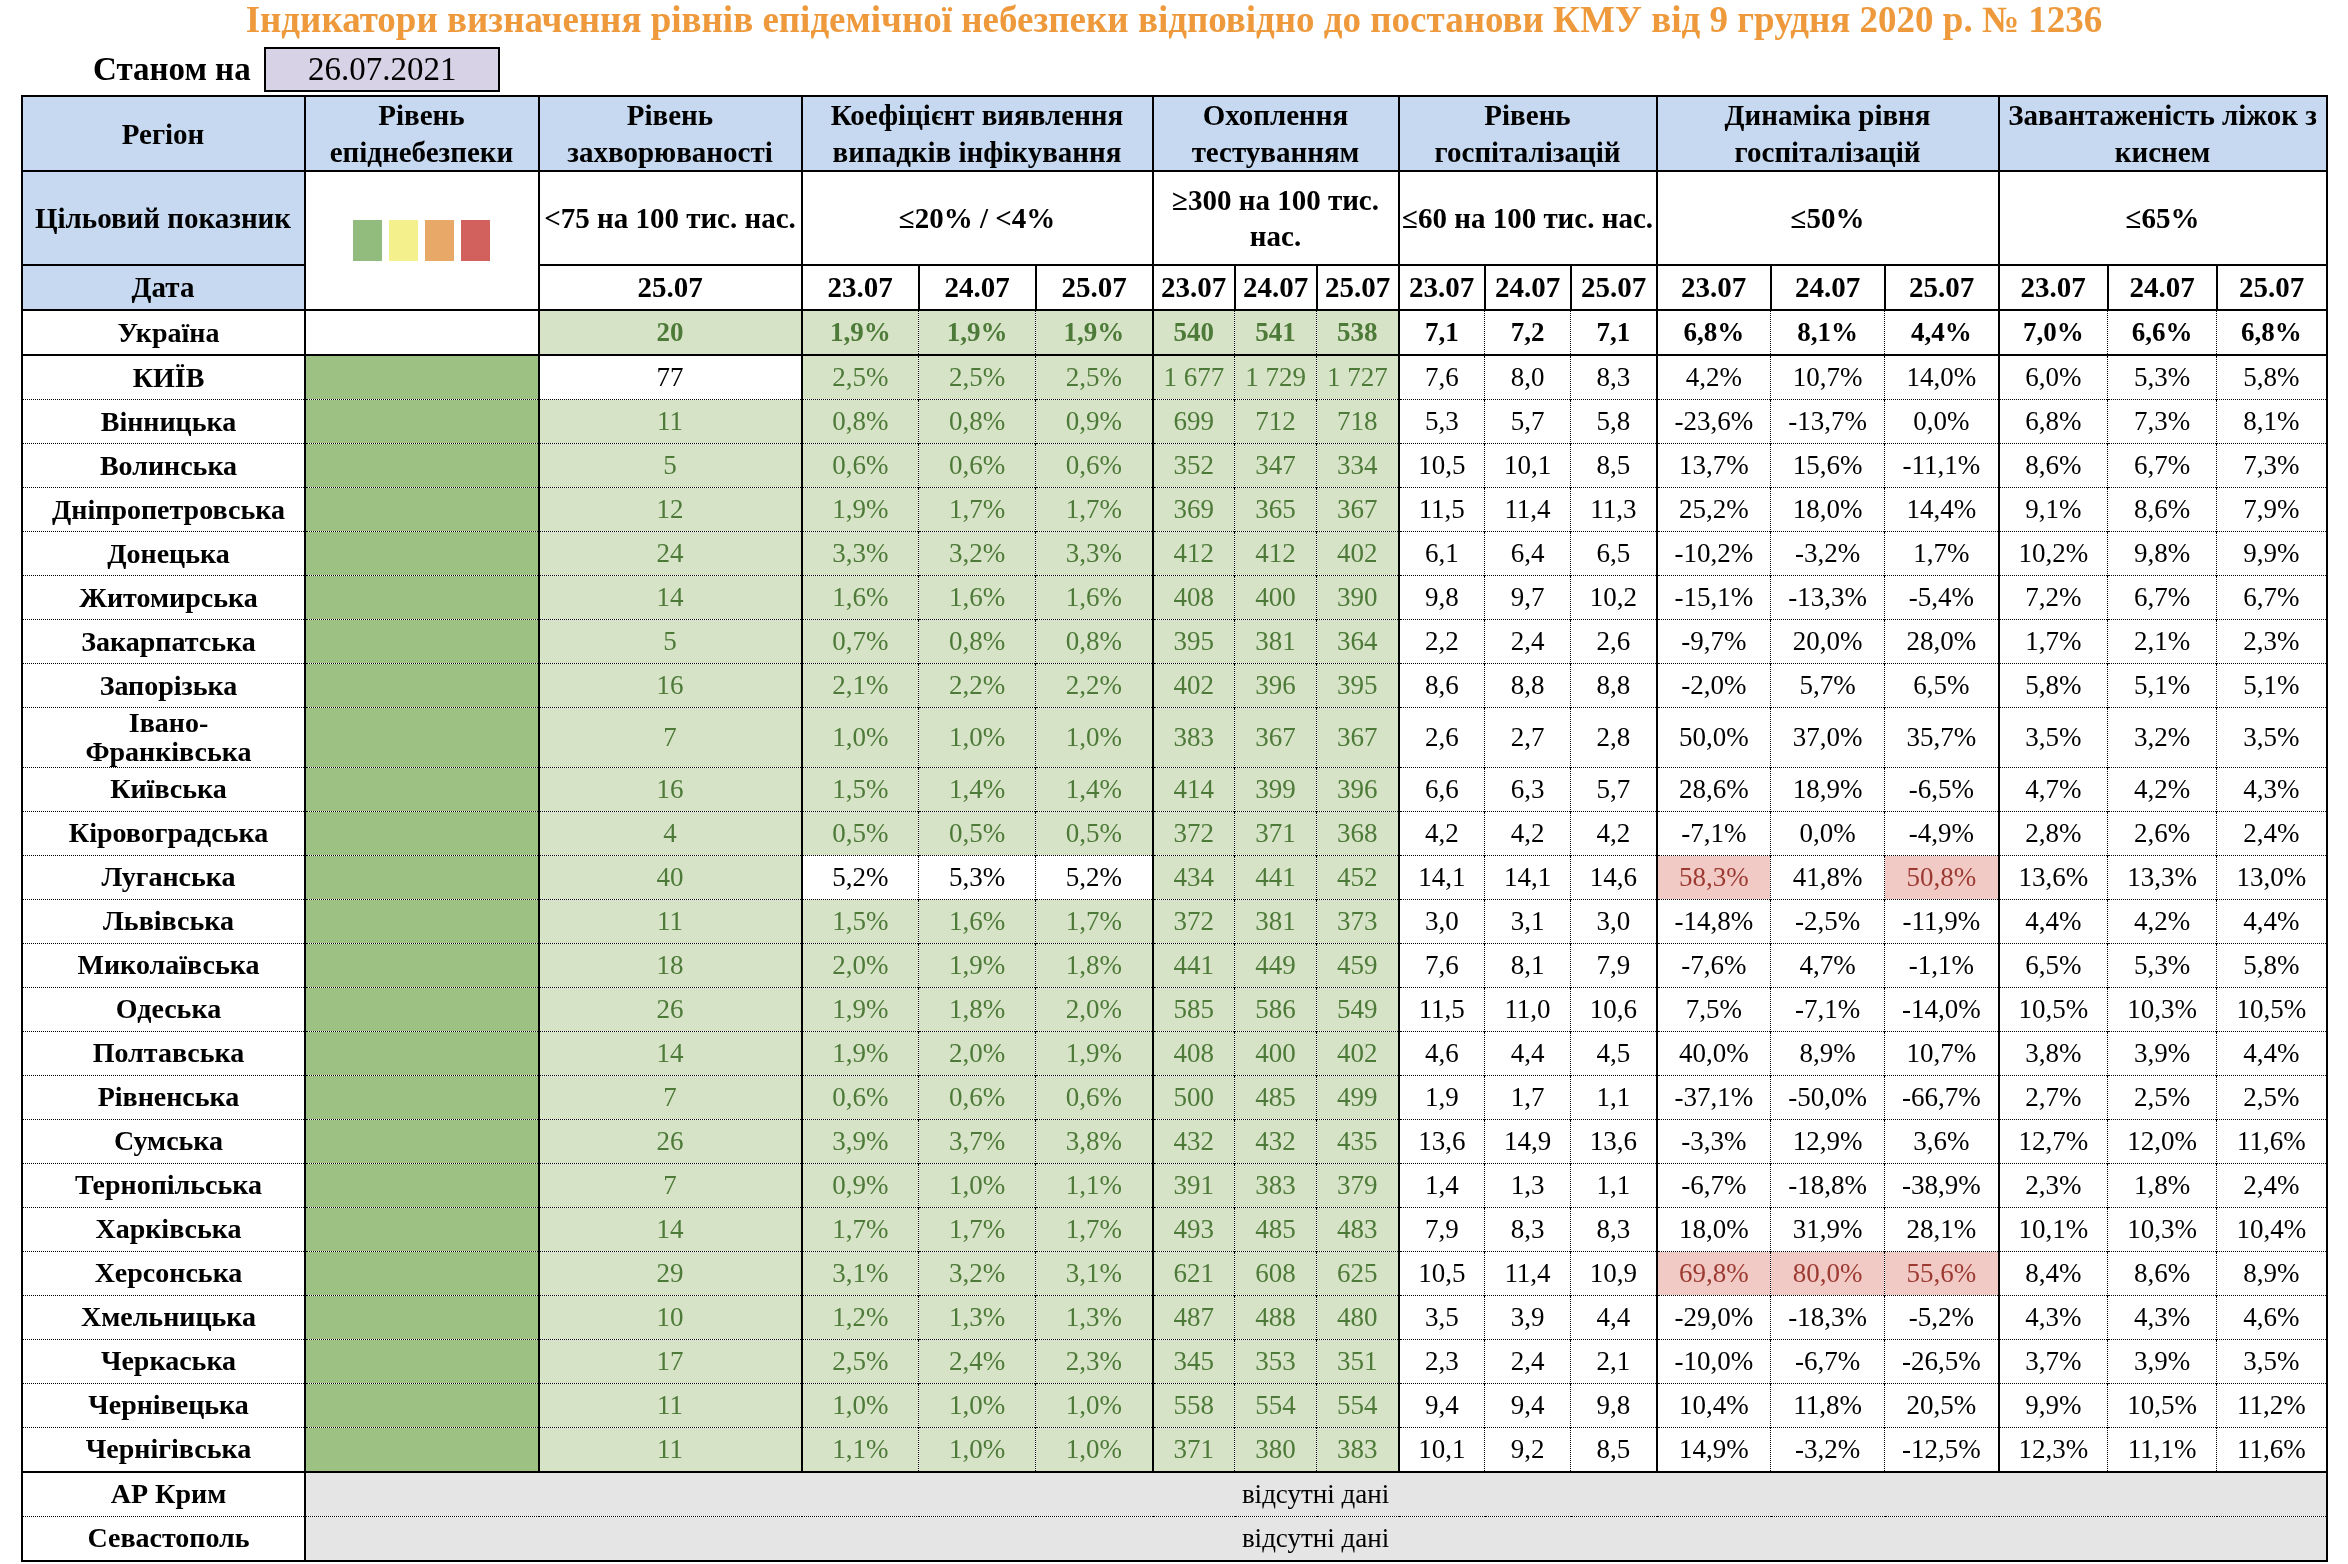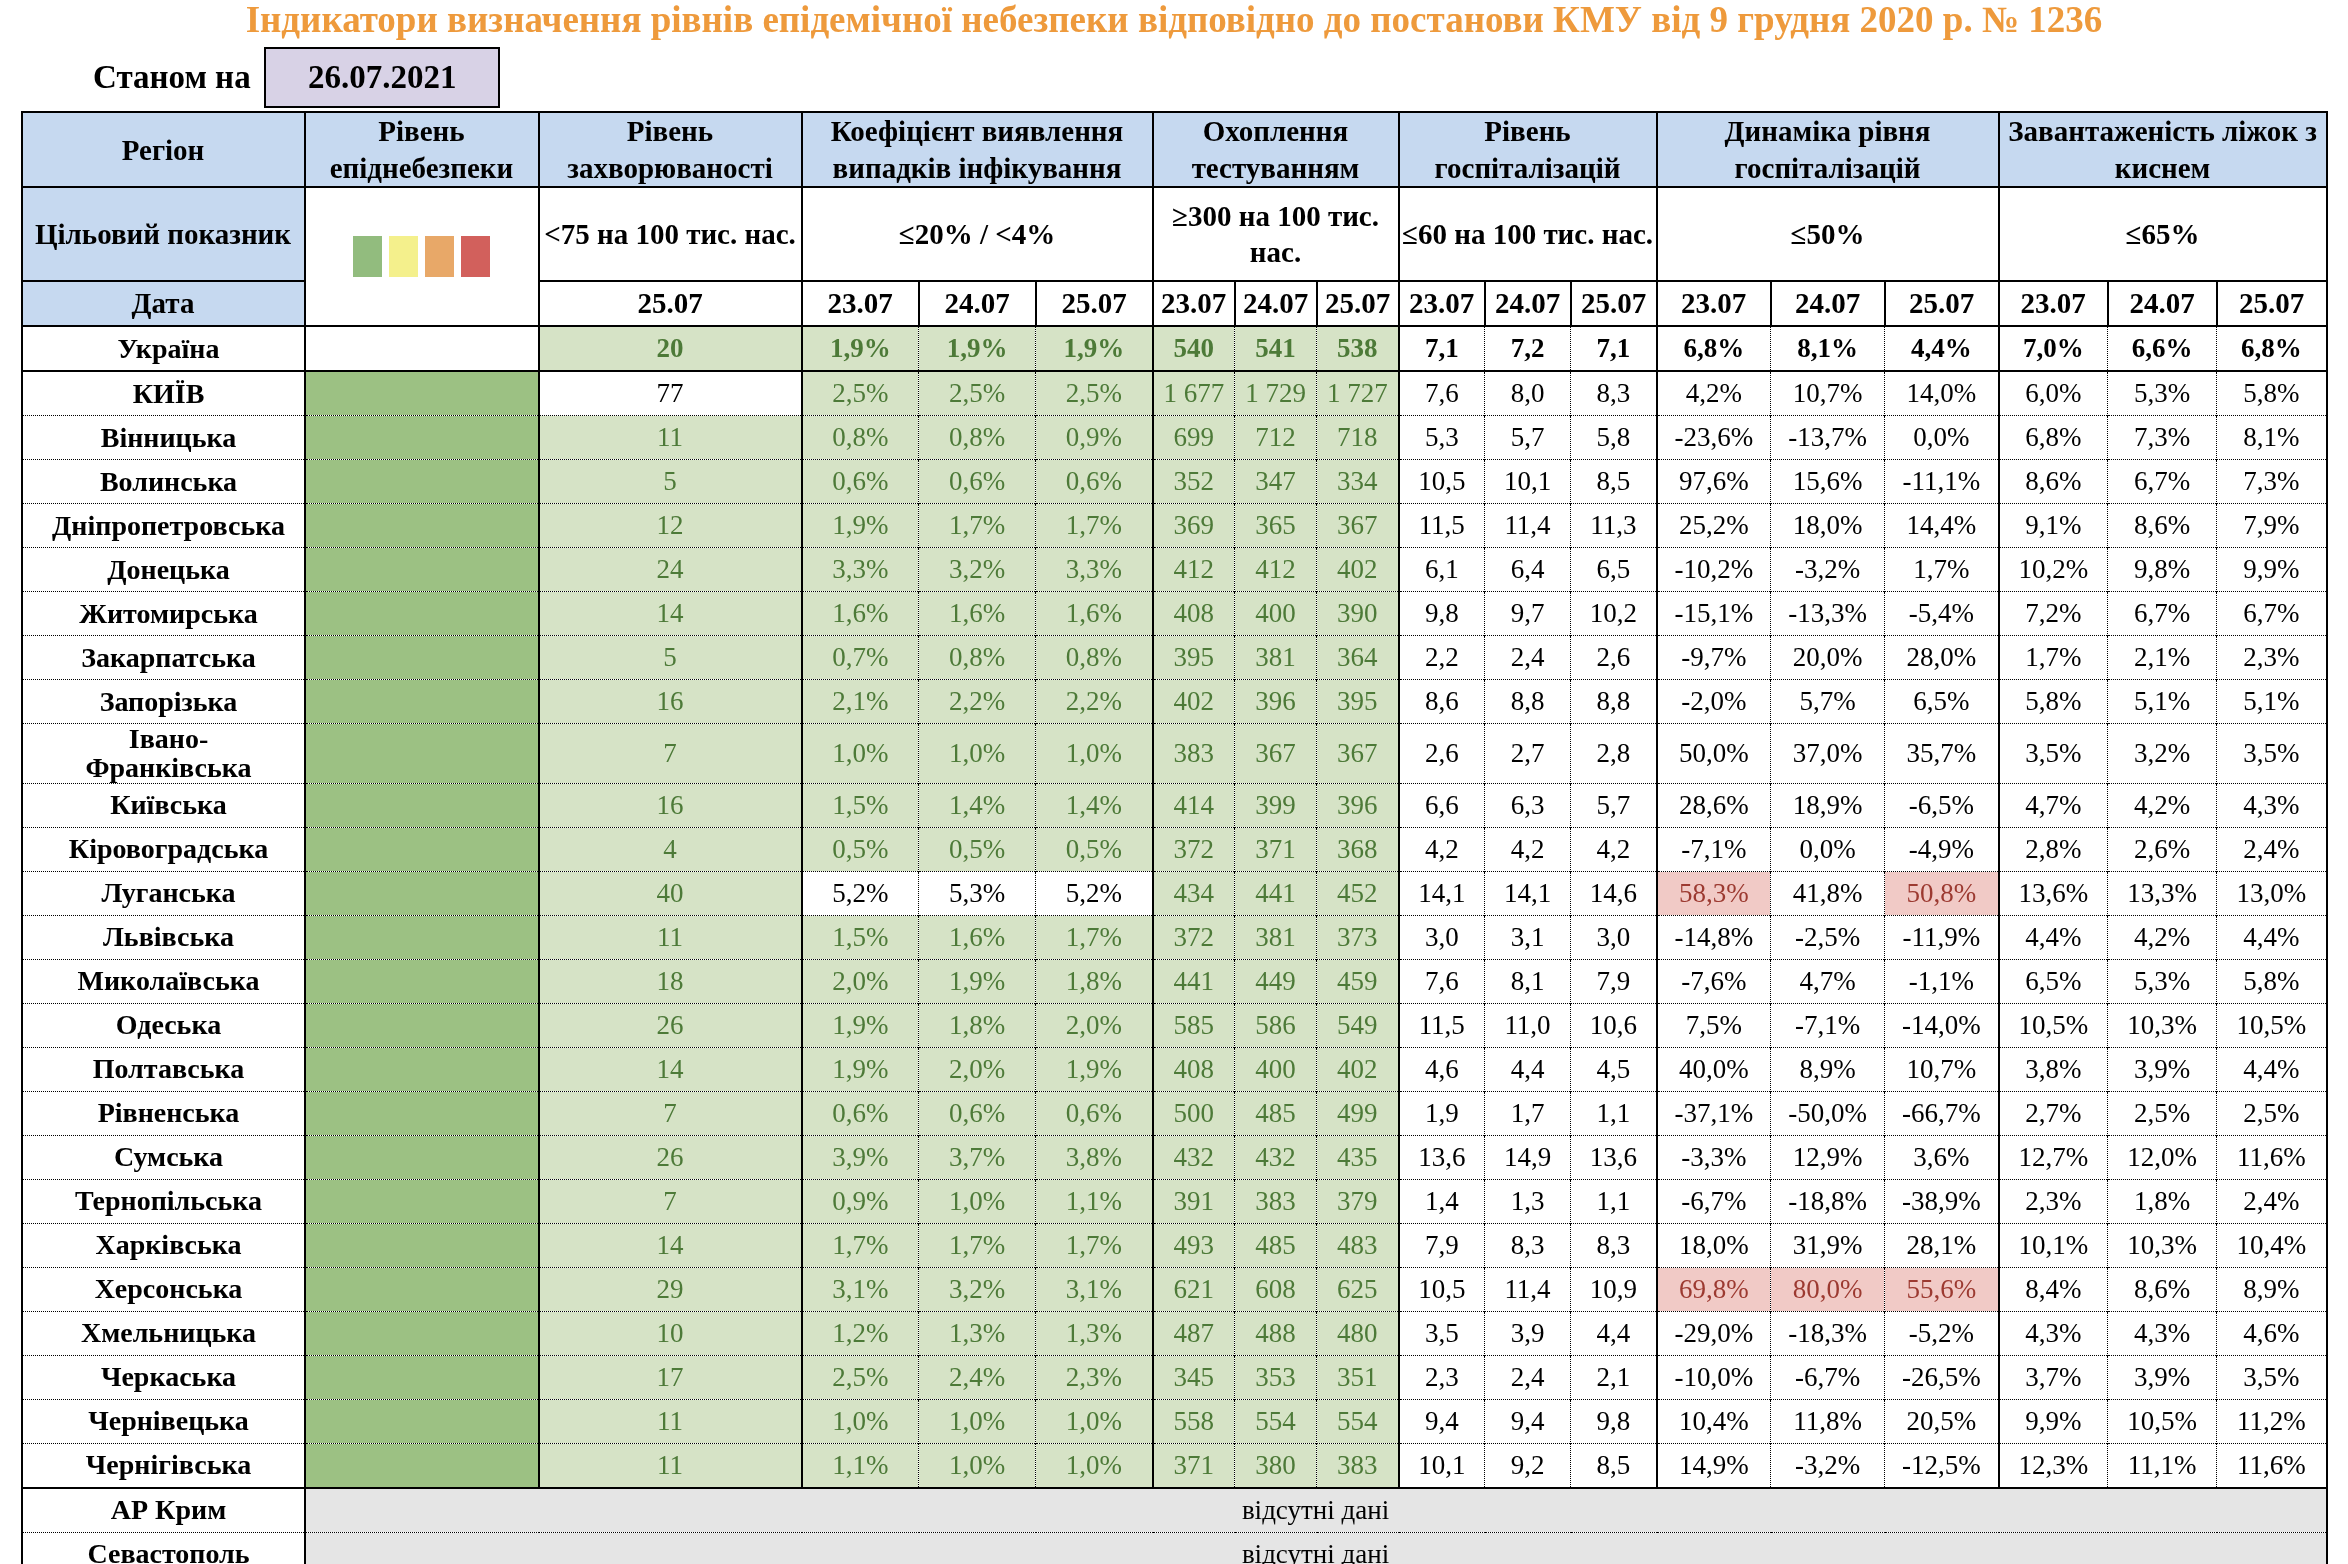--- a/index.html
+++ b/index.html
@@ -5,21 +5,21 @@
   :root{
     --title:#ee9a3c; --hdrbg:#c6d9f0; --dangerfill:#9cc183;
     --greenbg:#d6e3c6; --greentext:#4d7a38; --pinkbg:#f1cac6; --pinktext:#9c3a31;
     --datebox:#d8d2e6;
   }
   html,body{margin:0;padding:0;background:#fff;}
   body{width:2348px;height:1564px;font-family:"Liberation Serif","DejaVu Serif",serif;color:#000;overflow:hidden;}
   .title{ text-align:center;color:var(--title);font-weight:bold;font-size:37px;padding-top:0;line-height:1.1;}
   .topbar{display:flex;justify-content:space-between;align-items:center;margin:6.8px 115px 2.9px 93px;}
   .asof{display:flex;align-items:center;font-weight:bold;font-size:33px;}
-  .datebox{background:var(--datebox);border:2.9px solid #000;font-weight:bold;font-size:33px;width:232px;text-align:center;padding:10px 0;margin-left:13.7px;}
+  .datebox{background:var(--datebox);border:2.9px solid #000;font-weight:normal;font-size:33px;width:232px;text-align:center;padding:2px 0;margin-left:13.7px;}
   .avail{font-weight:bold;font-size:32px;}
   .avail .sp{display:inline-block;width:13.7px;}
   table{width:2307px;margin-left:20.5px;border-collapse:collapse;table-layout:fixed;border:2.9px solid #000;}
   th,td{overflow:hidden;padding:0 2px;}
   thead th{border:2.4px solid #000;font-size:29px;font-weight:bold;line-height:1.25;}
   thead tr:nth-child(1){height:72px;}
   thead tr:nth-child(2){height:94px;}
   thead tr:nth-child(3){height:45px;}
   .hlabel{background:var(--hdrbg);}
   .hwhite{background:#fff;}
@@ -183,21 +183,21 @@
         <td class="gstart green">5</td>
         <td class="gstart green">0,6%</td>
         <td class="green">0,6%</td>
         <td class="green">0,6%</td>
         <td class="gstart green">352</td>
         <td class="green">347</td>
         <td class="green">334</td>
         <td class="gstart">10,5</td>
         <td>10,1</td>
         <td>8,5</td>
-        <td class="gstart">97,6%</td>
+        <td class="gstart">13,7%</td>
         <td>15,6%</td>
         <td>-11,1%</td>
         <td class="gstart">8,6%</td>
         <td>6,7%</td>
         <td>7,3%</td>
       </tr>
       <tr>
         <td class="region">Дніпропетровська</td>
         <td class="gstart danger-fill"></td>
         <td class="gstart green">12</td>

